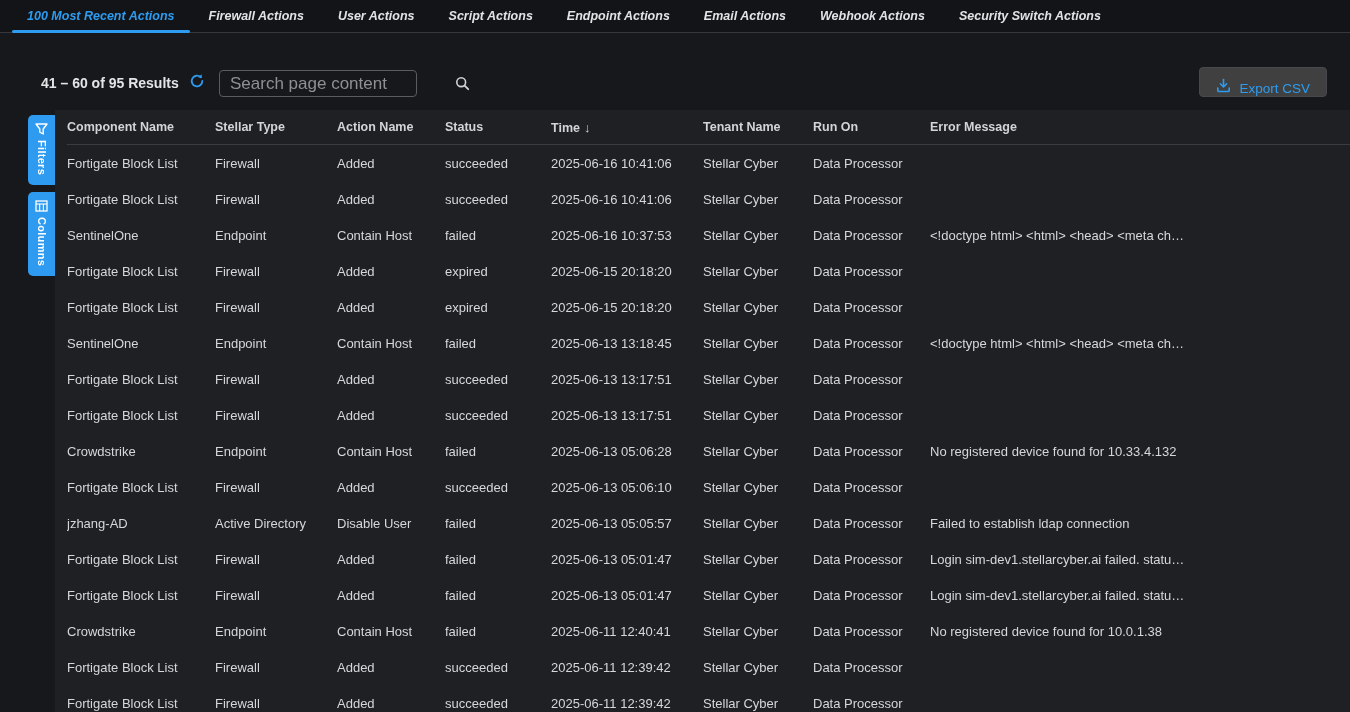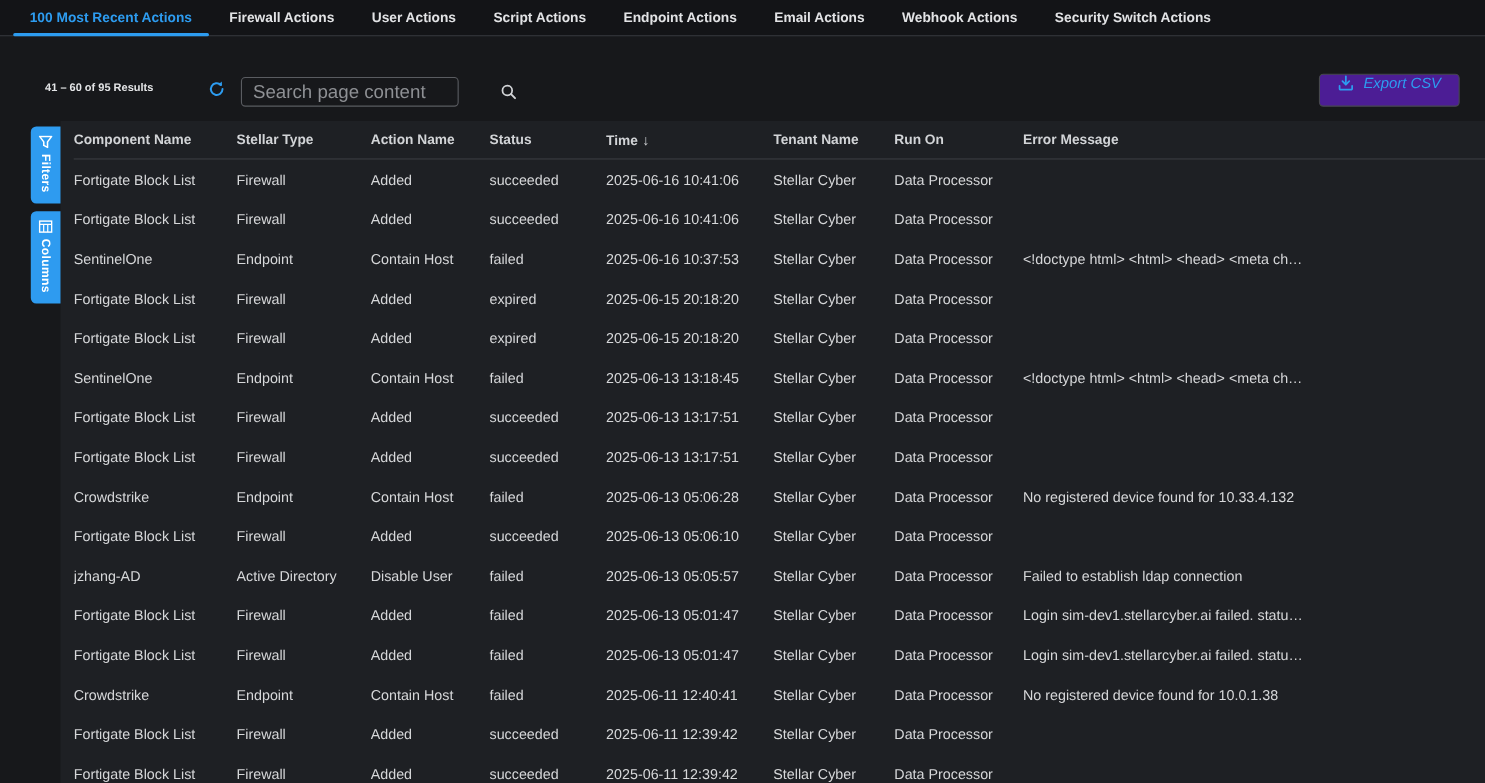--- a/index.html
+++ b/index.html
@@ -20,32 +20,33 @@
     padding-left:10px;
   }
   .tab {
     position:relative;
     display:flex; align-items:center;
     padding:0 17px;
     font-size:12.5px; font-weight:600;
     color:#e2e3e5;
     cursor:pointer;
     white-space:nowrap;
+    font-style:italic;
   }
   .tab.active { color:#2d9cf0; }
   .tab.active::after {
     content:""; position:absolute; left:2px; right:2px; bottom:-1px;
     height:3px; background:#2d9cf0; border-radius:2px;
   }
 
   
   .toolbar { position:absolute; top:62px; left:0; right:0; height:42px; }
   .results {
     position:absolute; left:41px; top:13px;
-    font-size:10px; font-weight:600; color:#e4e5e7; white-space:nowrap;
+    font-size:14px; font-weight:600; color:#e4e5e7; white-space:nowrap;
   }
   .refresh-btn {
     position:absolute; left:188px; top:12px;
     width:18px; height:18px; cursor:pointer;
     display:flex; align-items:center; justify-content:center;
   }
   .search-wrap {
     position:absolute; left:219px; top:8px; width:198px; height:27px;
     border:1px solid #5a5c61; border-radius:4px;
     display:flex; align-items:center;
@@ -54,26 +55,25 @@
   .search-wrap input {
     flex:1; height:100%; border:none; outline:none; background:transparent;
     color:#d9dadc; font-size:17px; padding:0 4px 0 10px;
     font-family:"Liberation Sans", sans-serif;
   }
   .search-wrap input::placeholder { color:#8e9094; }
   .search-icon { width:24px; display:flex; align-items:center; justify-content:center; }
   .export-btn {
     position:absolute; right:23px; top:5px; height:30px;
     padding:0 16px;
-    display:flex; align-items:flex-start; gap:8px;
+    display:flex; align-items:flex-end; gap:8px;
     border:1px solid #46484d; border-radius:4px;
-    background:#4c1d95; cursor:pointer;
+    background:#404040; cursor:pointer;
     color:#2d9cf0; font-size:13.5px; font-weight:500;
     white-space:nowrap;
-    font-style:italic;
   }
 
   
   .side-tabs { position:absolute; left:28px; top:115px; width:27px; z-index:3; }
   .side-tab {
     width:27px;
     background:#2e9bf0; color:#fff;
     border-radius:5px 0 0 5px;
     display:flex; flex-direction:column; align-items:center;
     padding:8px 0 10px 0;

